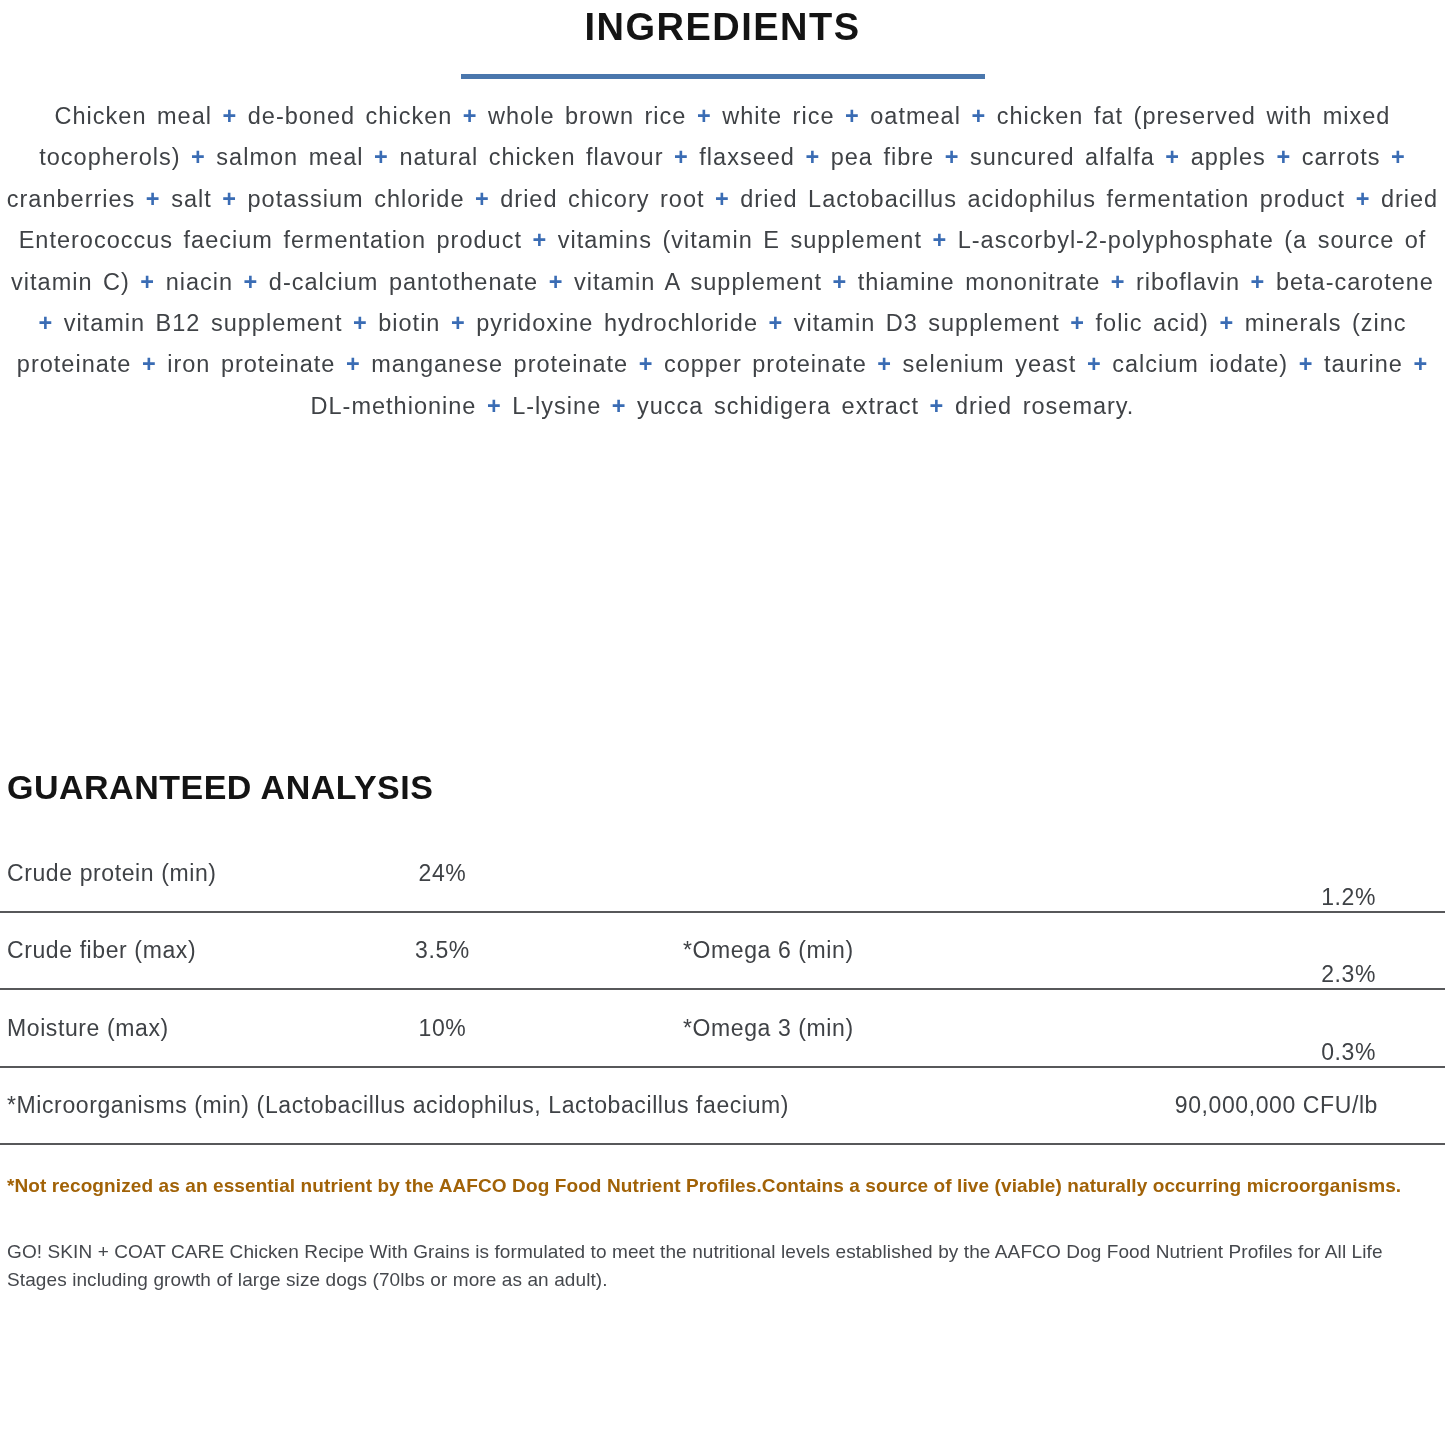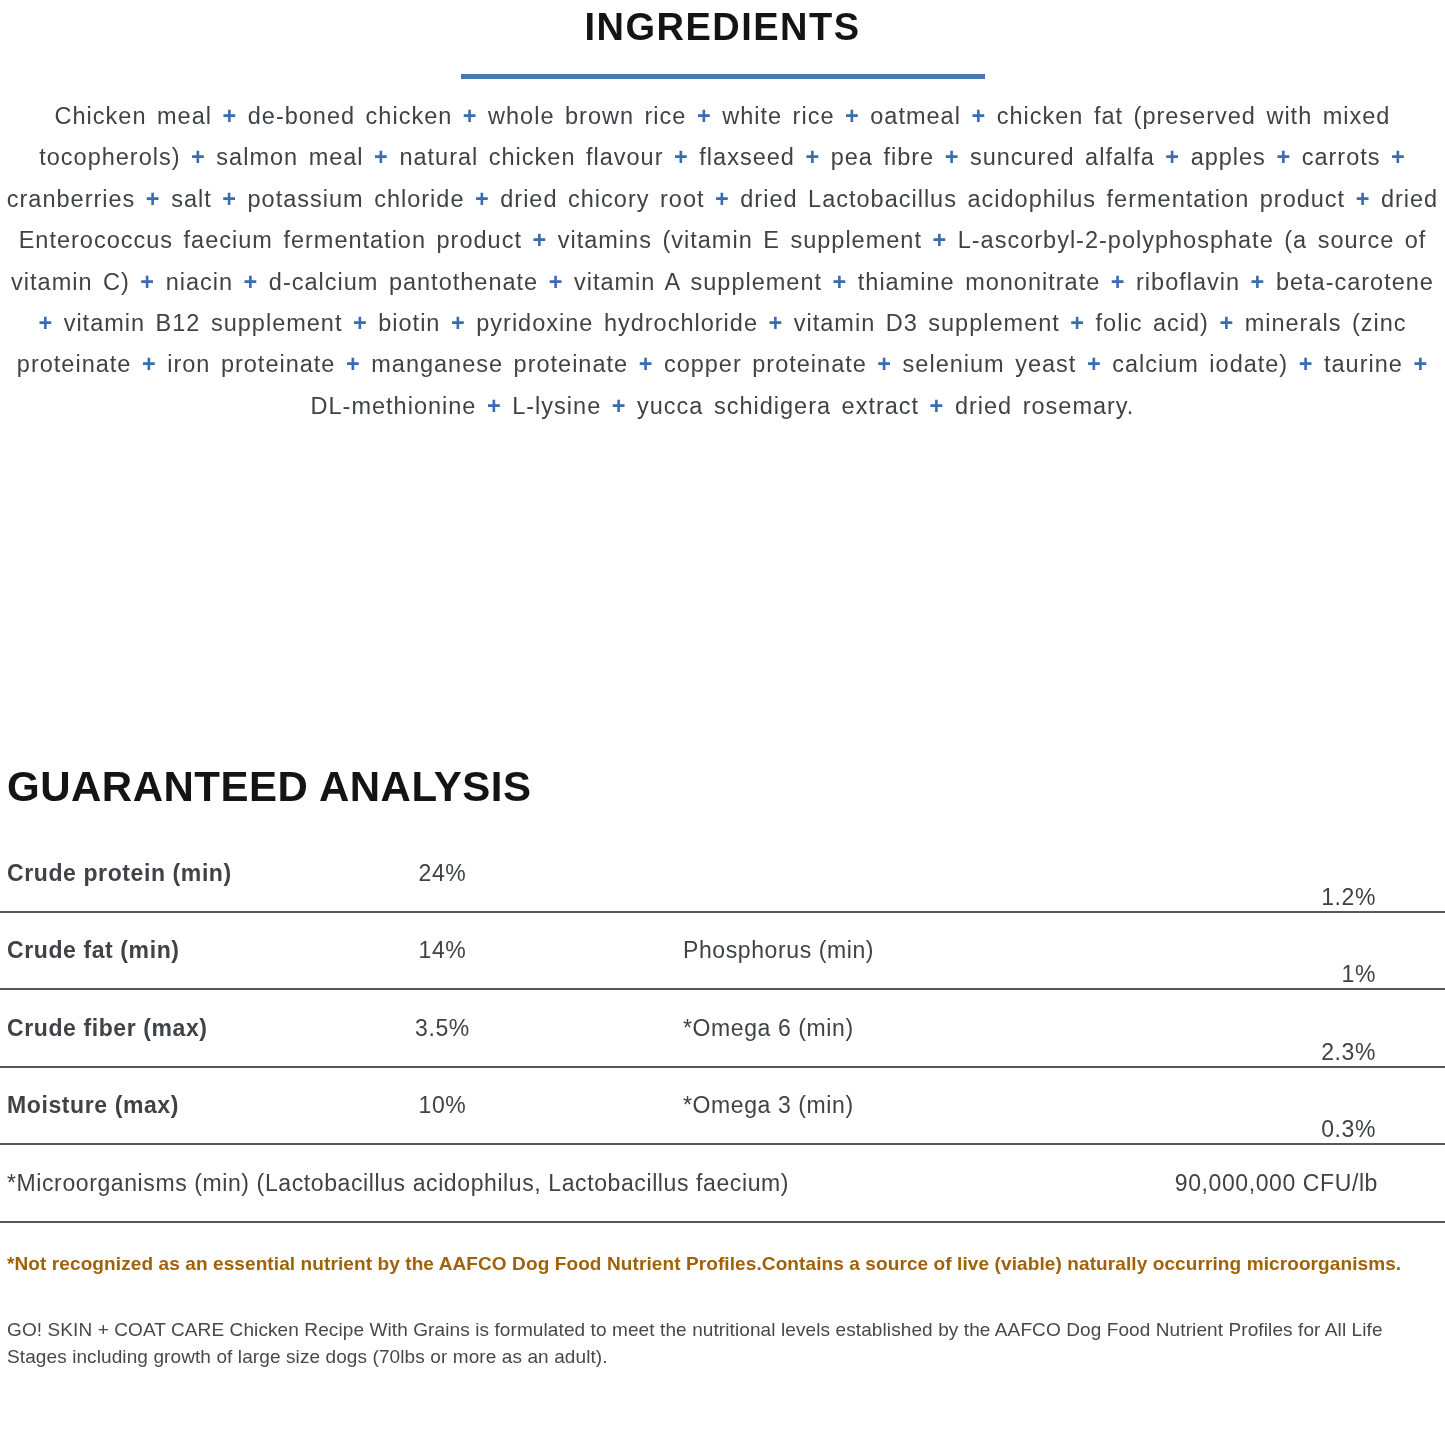--- a/index.html
+++ b/index.html
@@ -31,33 +31,33 @@
     letter-spacing: 1.0px;
     word-spacing: 3px;
     color: #3f4246;
   }
   .plus {
     color: #3a6cb4;
     font-weight: bold;
   }
   .ga-heading {
     margin: 0; margin-top: 340px; margin-left: 7px;
-    font-size: 42px; line-height: 40px;
+    font-size: 34px; line-height: 40px;
     font-weight: bold; letter-spacing: 0.5px;
     color: #141414;
   }
   .ga-table { margin-top: 28px; }
   .ga-row {
     display: flex; align-items: center;
     height: 77.5px;
     border-bottom: 2px solid #57585a;
     font-size: 23px;
     letter-spacing: 0.6px;
   }
-  .ga-row .c1 { flex: 0 0 345px; padding-left: 7px; font-weight: bold; }
+  .ga-row .c1 { flex: 0 0 345px; padding-left: 7px; }
   .ga-row .c2 { flex: 0 0 195px; text-align: center; }
   .ga-row .c3 { flex: 0 0 450px; margin-left: 143px; }
   .ga-row .c4 { flex: 1 1 auto; text-align: right; padding-right: 69px; margin-top: 48px; }
   .ga-row-full .c-label { padding-left: 7px; }
   .ga-row-full .c-value { flex: 1 1 auto; text-align: right; padding-right: 67px; }
   .footnote {
     margin: 29px 0 8px 7px;
     font-size: 19px; line-height: 24px;
     letter-spacing: 0.1px;
     white-space: nowrap;
@@ -84,26 +84,20 @@
 <div>
   <h2 class="ga-heading">GUARANTEED ANALYSIS</h2>
 
   <div class="ga-table">
     <div class="ga-row">
         <div class="c1">Crude protein (min)</div>
         <div class="c2">24%</div>
         <div class="c4">1.2%</div>
       </div>
       <div class="ga-row">
-        <div class="c1">Crude fat (min)</div>
-        <div class="c2">14%</div>
-        <div class="c3">Phosphorus (min)</div>
-        <div class="c4">1%</div>
-      </div>
-      <div class="ga-row">
         <div class="c1">Crude fiber (max)</div>
         <div class="c2">3.5%</div>
         <div class="c3">*Omega 6 (min)</div>
         <div class="c4">2.3%</div>
       </div>
       <div class="ga-row">
         <div class="c1">Moisture (max)</div>
         <div class="c2">10%</div>
         <div class="c3">*Omega 3 (min)</div>
         <div class="c4">0.3%</div>

